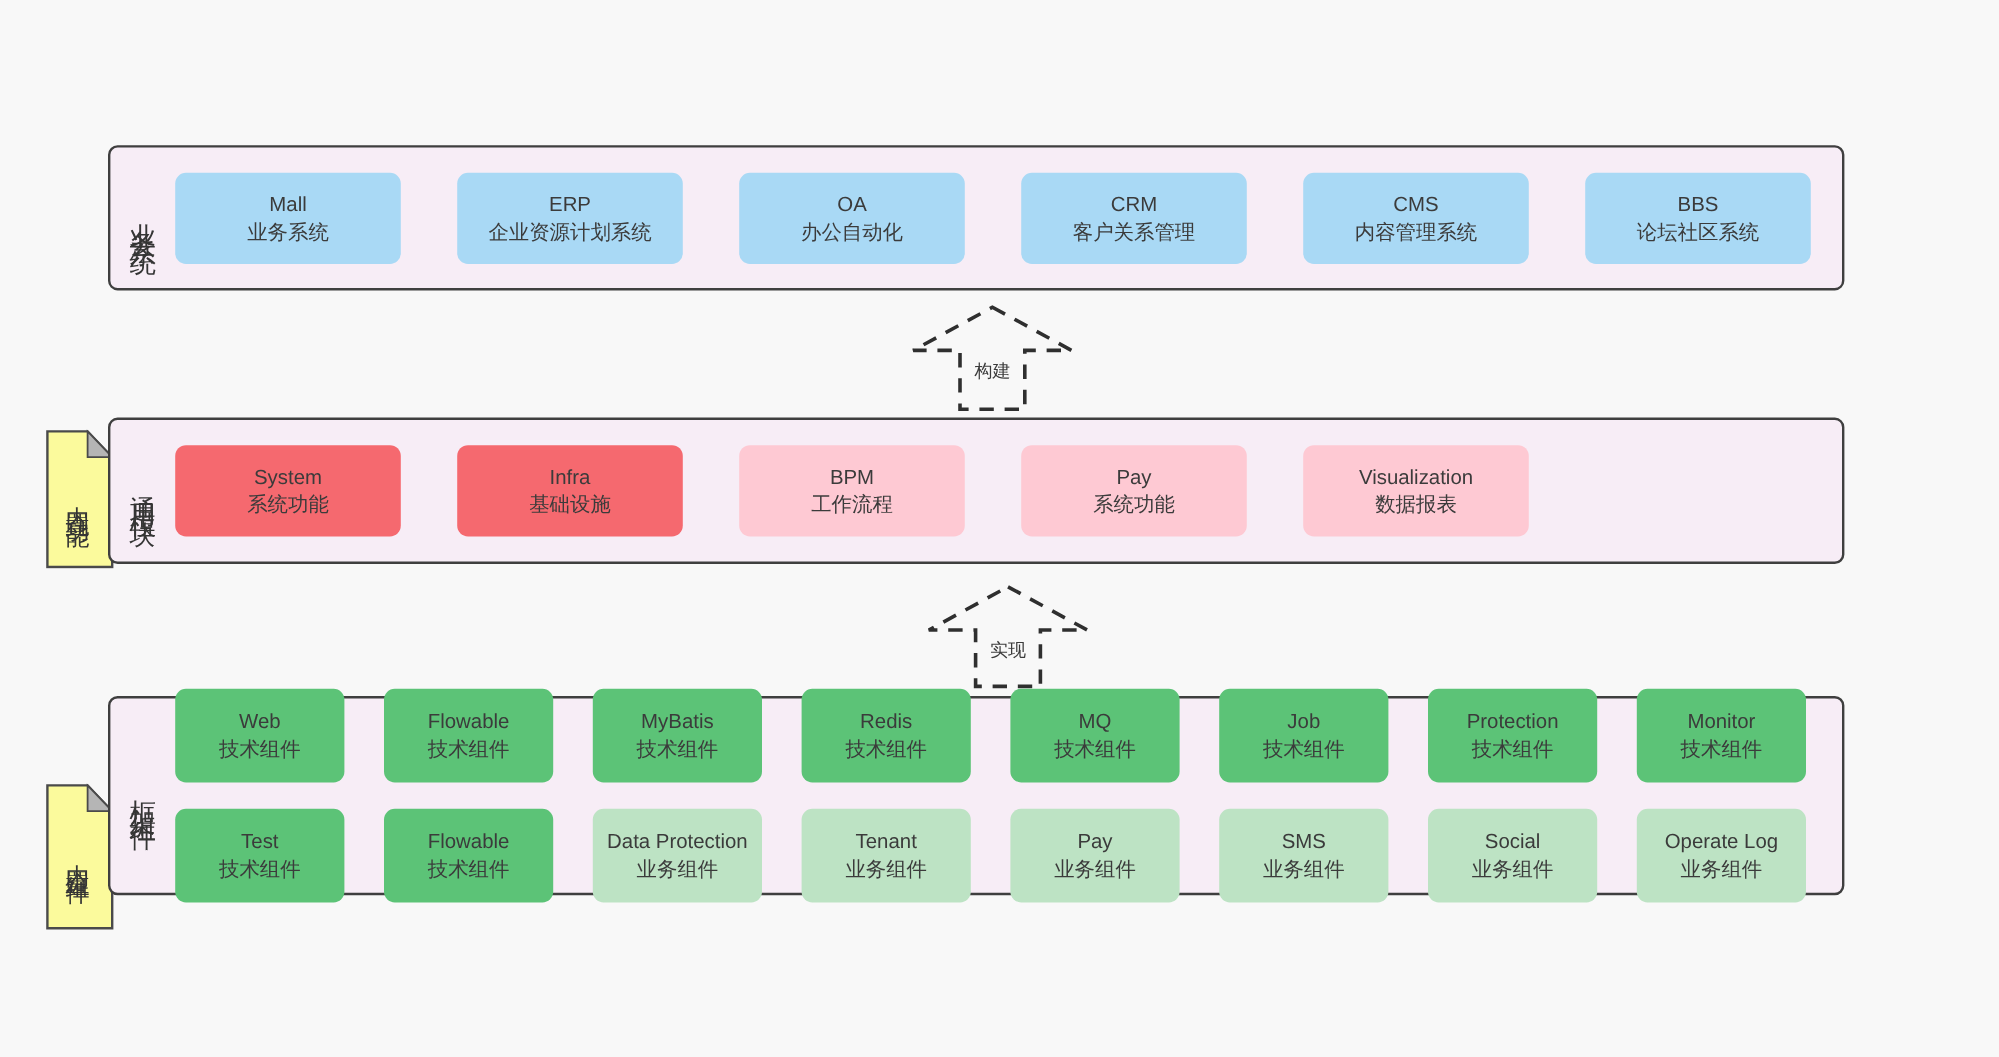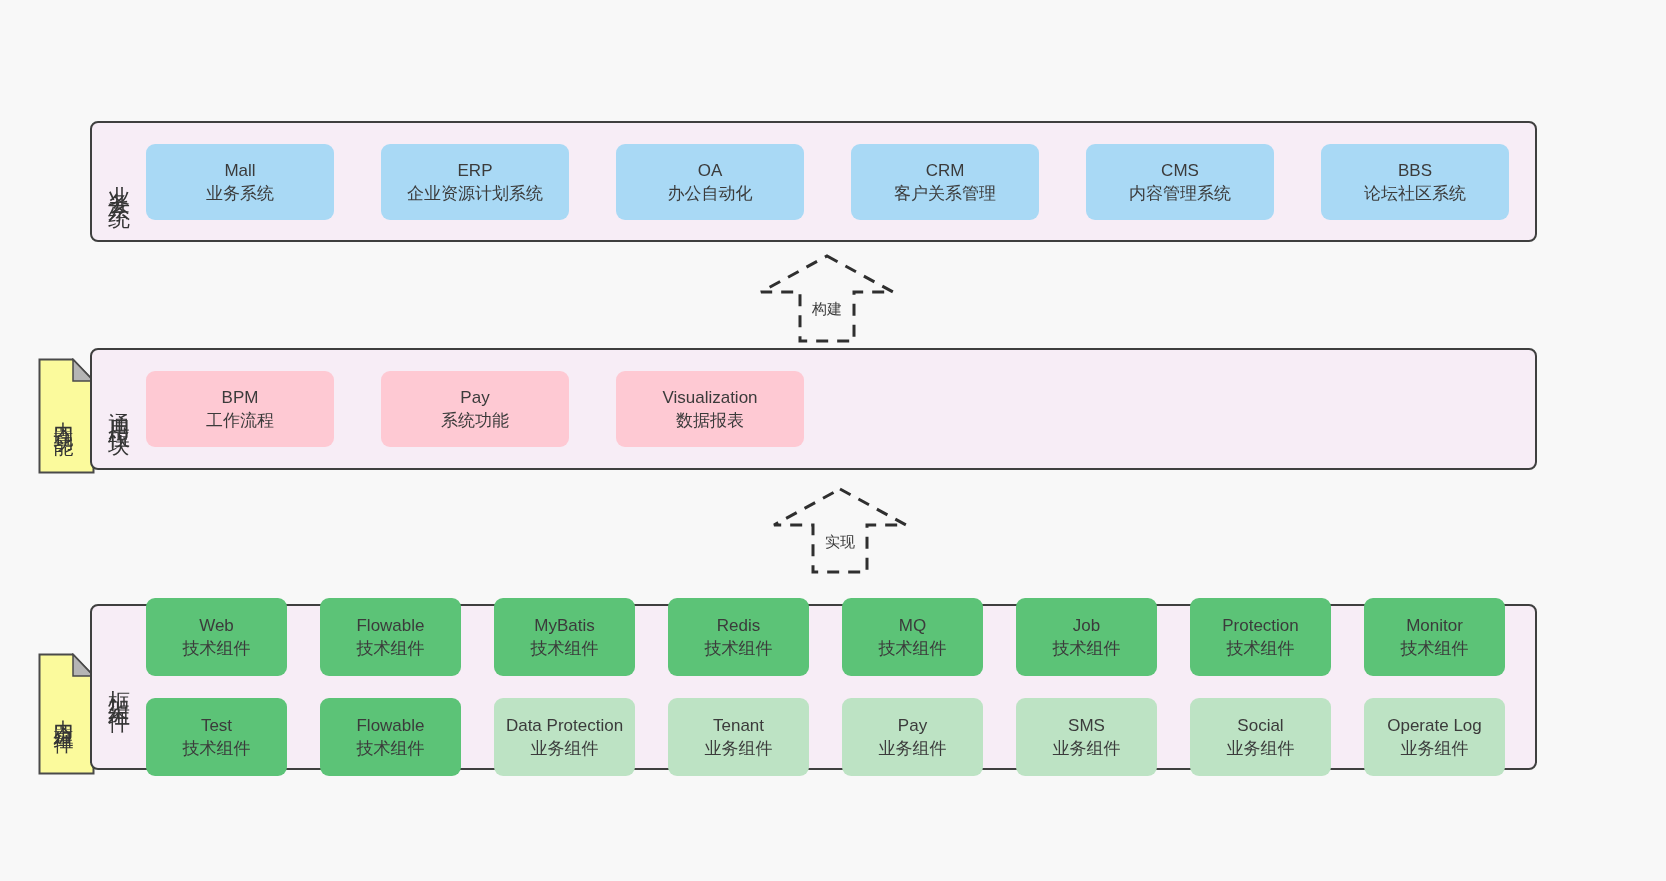--- a/index.html
+++ b/index.html
@@ -18,21 +18,21 @@
     left: 90px;
     width: 1447px;
     background: var(--panel-bg, #f7edf6);
     border: 2px solid var(--panel-border, #3f3f3f);
     border-radius: 8px;
     display: flex;
     z-index: 2;
   }
   #layer-business   { top: 121px; height: 121px; }
   #layer-modules    { top: 348px; height: 122px; }
-  #layer-components { top: 580px; height: 166px; margin-top: 24px; }
+  #layer-components { top: 580px; height: 166px; }
 
   .label-col {
     width: 54px;
     display: flex;
     align-items: center;
     justify-content: center;
     flex: none;
   }
   .v-text {
     writing-mode: vertical-rl;
@@ -176,20 +176,28 @@
     <path d="M70 3 L136 39 L97 39 L97 88 L43 88 L43 39 L4 39 Z"></path>
     <rect x="48" y="43" width="44" height="25"></rect>
     <text x="70" y="61" text-anchor="middle">构建</text>
   </svg>
 
   <div class="layer" id="layer-modules">
     <div class="label-col">
       <span class="v-text">通用模块</span>
     </div>
     <div class="row6">
+      <div class="box box-lg red">
+        <div class="box-title">System</div>
+        <div class="box-sub">系统功能</div>
+      </div>
+      <div class="box box-lg red">
+        <div class="box-title">Infra</div>
+        <div class="box-sub">基础设施</div>
+      </div>
       <div class="box box-lg pink">
         <div class="box-title">BPM</div>
         <div class="box-sub">工作流程</div>
       </div>
       <div class="box box-lg pink">
         <div class="box-title">Pay</div>
         <div class="box-sub">系统功能</div>
       </div>
       <div class="box box-lg pink">
         <div class="box-title">Visualization</div>

